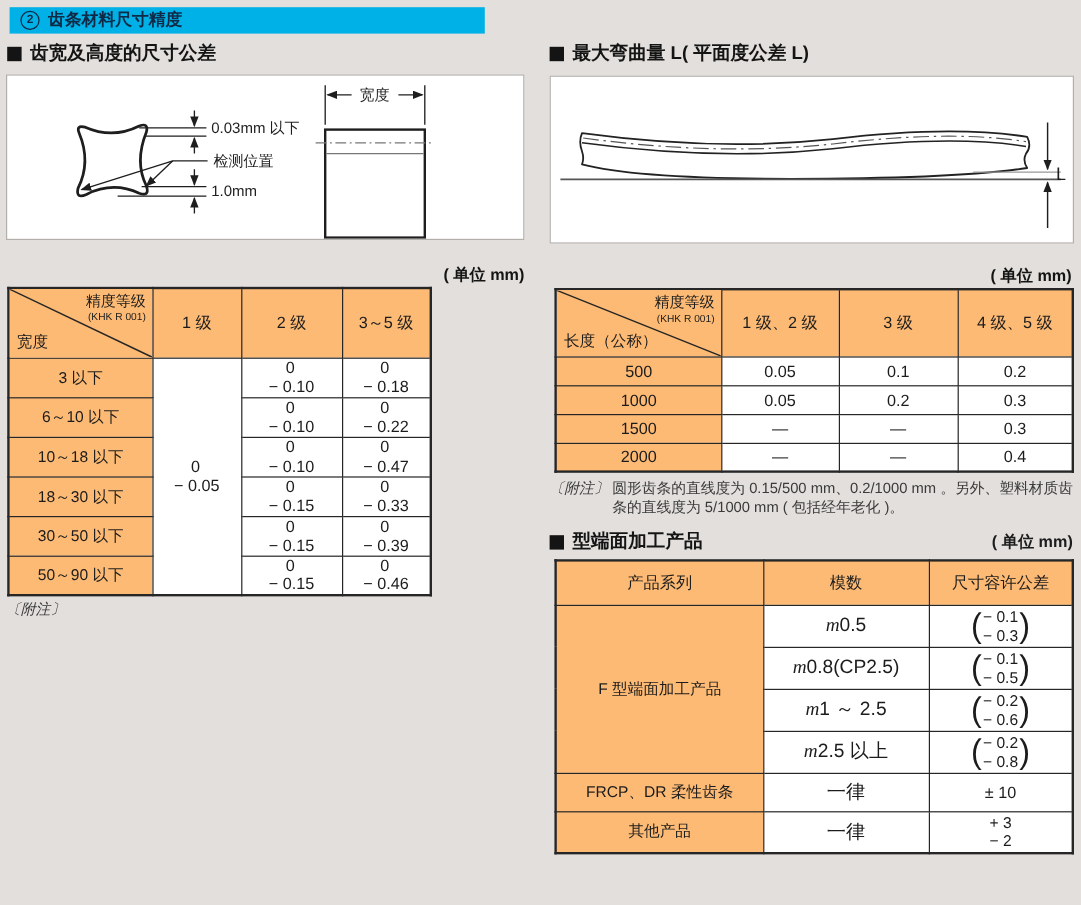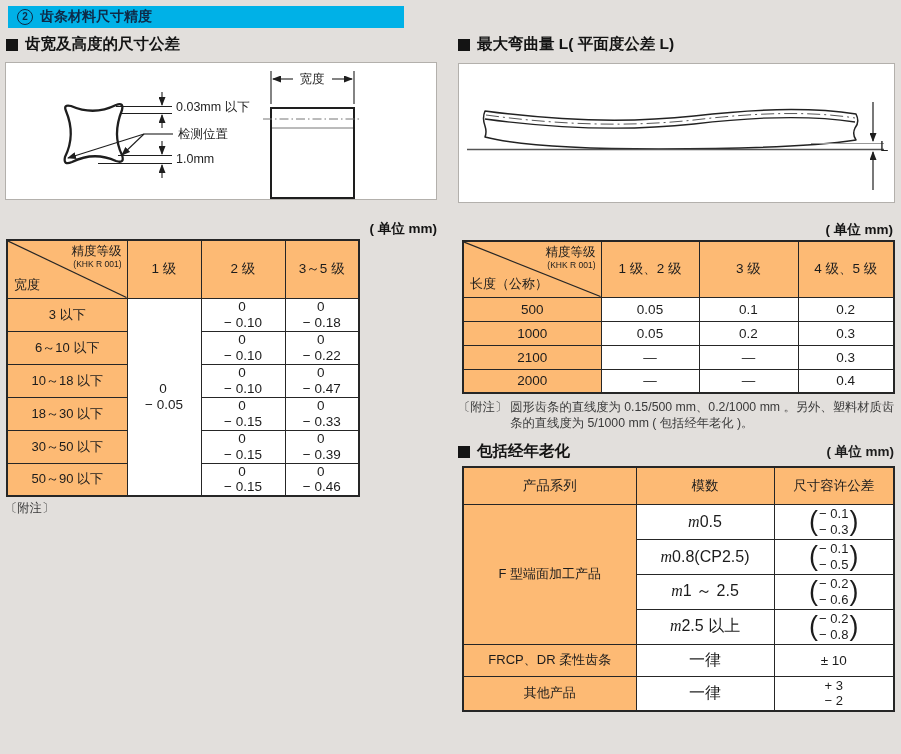--- a/index.html
+++ b/index.html
@@ -70,21 +70,21 @@
   .paren{font-size:27px;font-weight:300;transform:scaleY(1.05);line-height:1;}
   .pstack{display:inline-block;text-align:left;font-size:13px;line-height:1.2;}
   .pstack span{display:block;}
   td.tolcell{font-size:13.5px;}
 
   tr.h58>*{height:58px;} tr.h56>*{height:56px;} tr.h33>*{height:33px;}
   tr.h24>*{height:24px;} tr.h37>*{height:37px;margin-left:23px;} tr.h35>*{height:35px;} tr.h32>*{height:32px;margin-left:43px;}
 
   
   .note{position:absolute;display:flex;font-size:12.3px;line-height:1.34;color:#3a3a3a;}
-  .note .nl{white-space:nowrap;margin-right:3px;flex:0 0 auto;}
+  .note .nl{white-space:nowrap;margin-right:3px;flex:0 0 auto;font-style:italic;}
 
   .full-head{position:absolute;left:458px;top:441px;width:436px;
     display:flex;justify-content:space-between;align-items:center;}
 </style>
 </head>
 <body>
 
 <div id="page">
 
   <div class="banner">
@@ -259,21 +259,21 @@
       <td class="num">0.1</td>
       <td class="num">0.2</td>
     </tr>
     <tr class="h24">
       <td class="cc bluefill">1000</td>
       <td class="num">0.05</td>
       <td class="num">0.2</td>
       <td class="num">0.3</td>
     </tr>
     <tr class="h24">
-      <td class="cc bluefill">2100</td>
+      <td class="cc bluefill">1500</td>
       <td class="num">—</td>
       <td class="num">—</td>
       <td class="num">0.3</td>
     </tr>
     <tr class="h24">
       <td class="cc bluefill">2000</td>
       <td class="num">—</td>
       <td class="num">—</td>
       <td class="num">0.4</td>
     </tr>
@@ -281,21 +281,21 @@
     </table>
 
   <div class="note" style="left:458px;top:399px;width:437px;">
     <span class="nl">〔附注〕</span>
     <span>圆形齿条的直线度为 0.15/500 mm、0.2/1000 mm 。另外、塑料材质齿条的直线度为 5/1000 mm ( 包括经年老化 )。</span>
   </div>
 
   <div class="full-head">
     <span class="sec-head-inline">
       <span class="sq"></span>
-      <span>包括经年老化</span>
+      <span>型端面加工产品</span>
     </span>
     <span style="font-weight:bold;font-size:13.5px;">( 单位 mm)</span>
   </div>
 
   <table class="t" style="left:462px;top:466px;width:431px;">
     <colgroup>
         <col style="width:173px">
         <col style="width:138px">
         <col style="width:120px">
       </colgroup>

